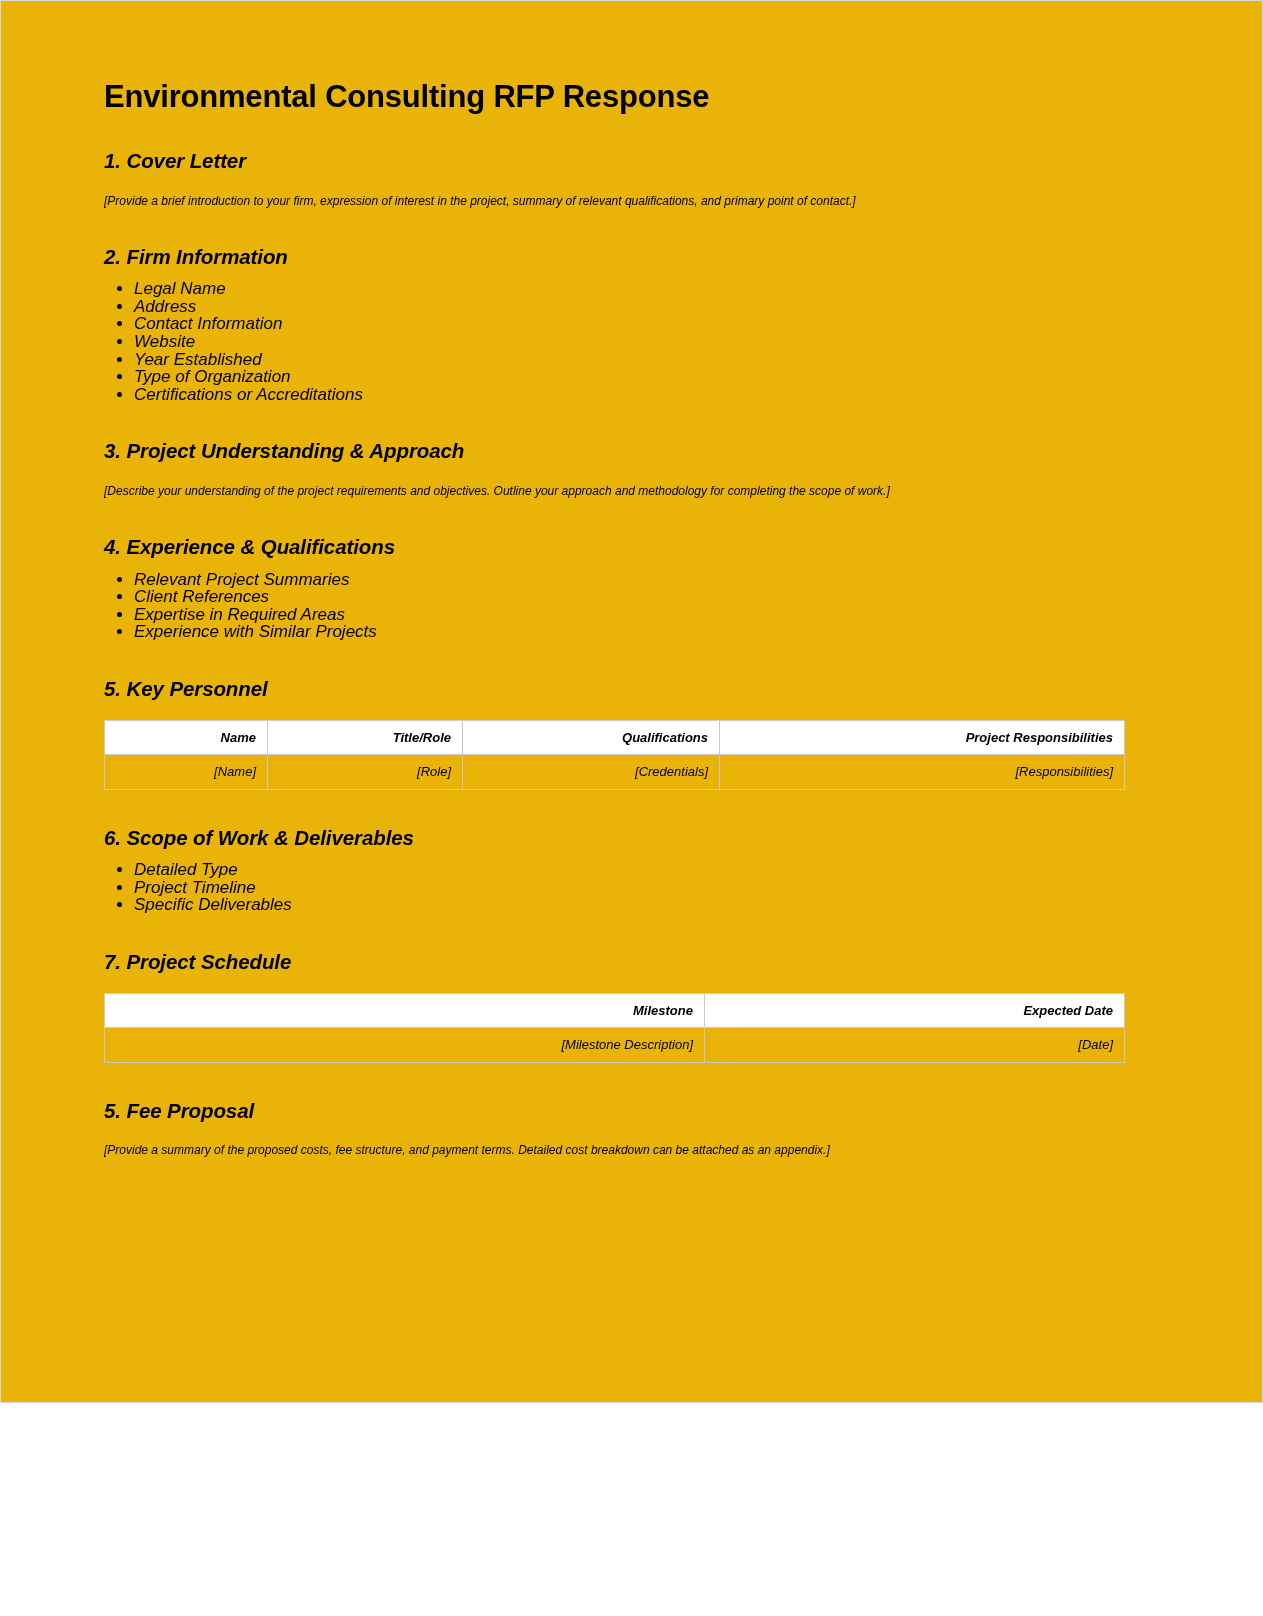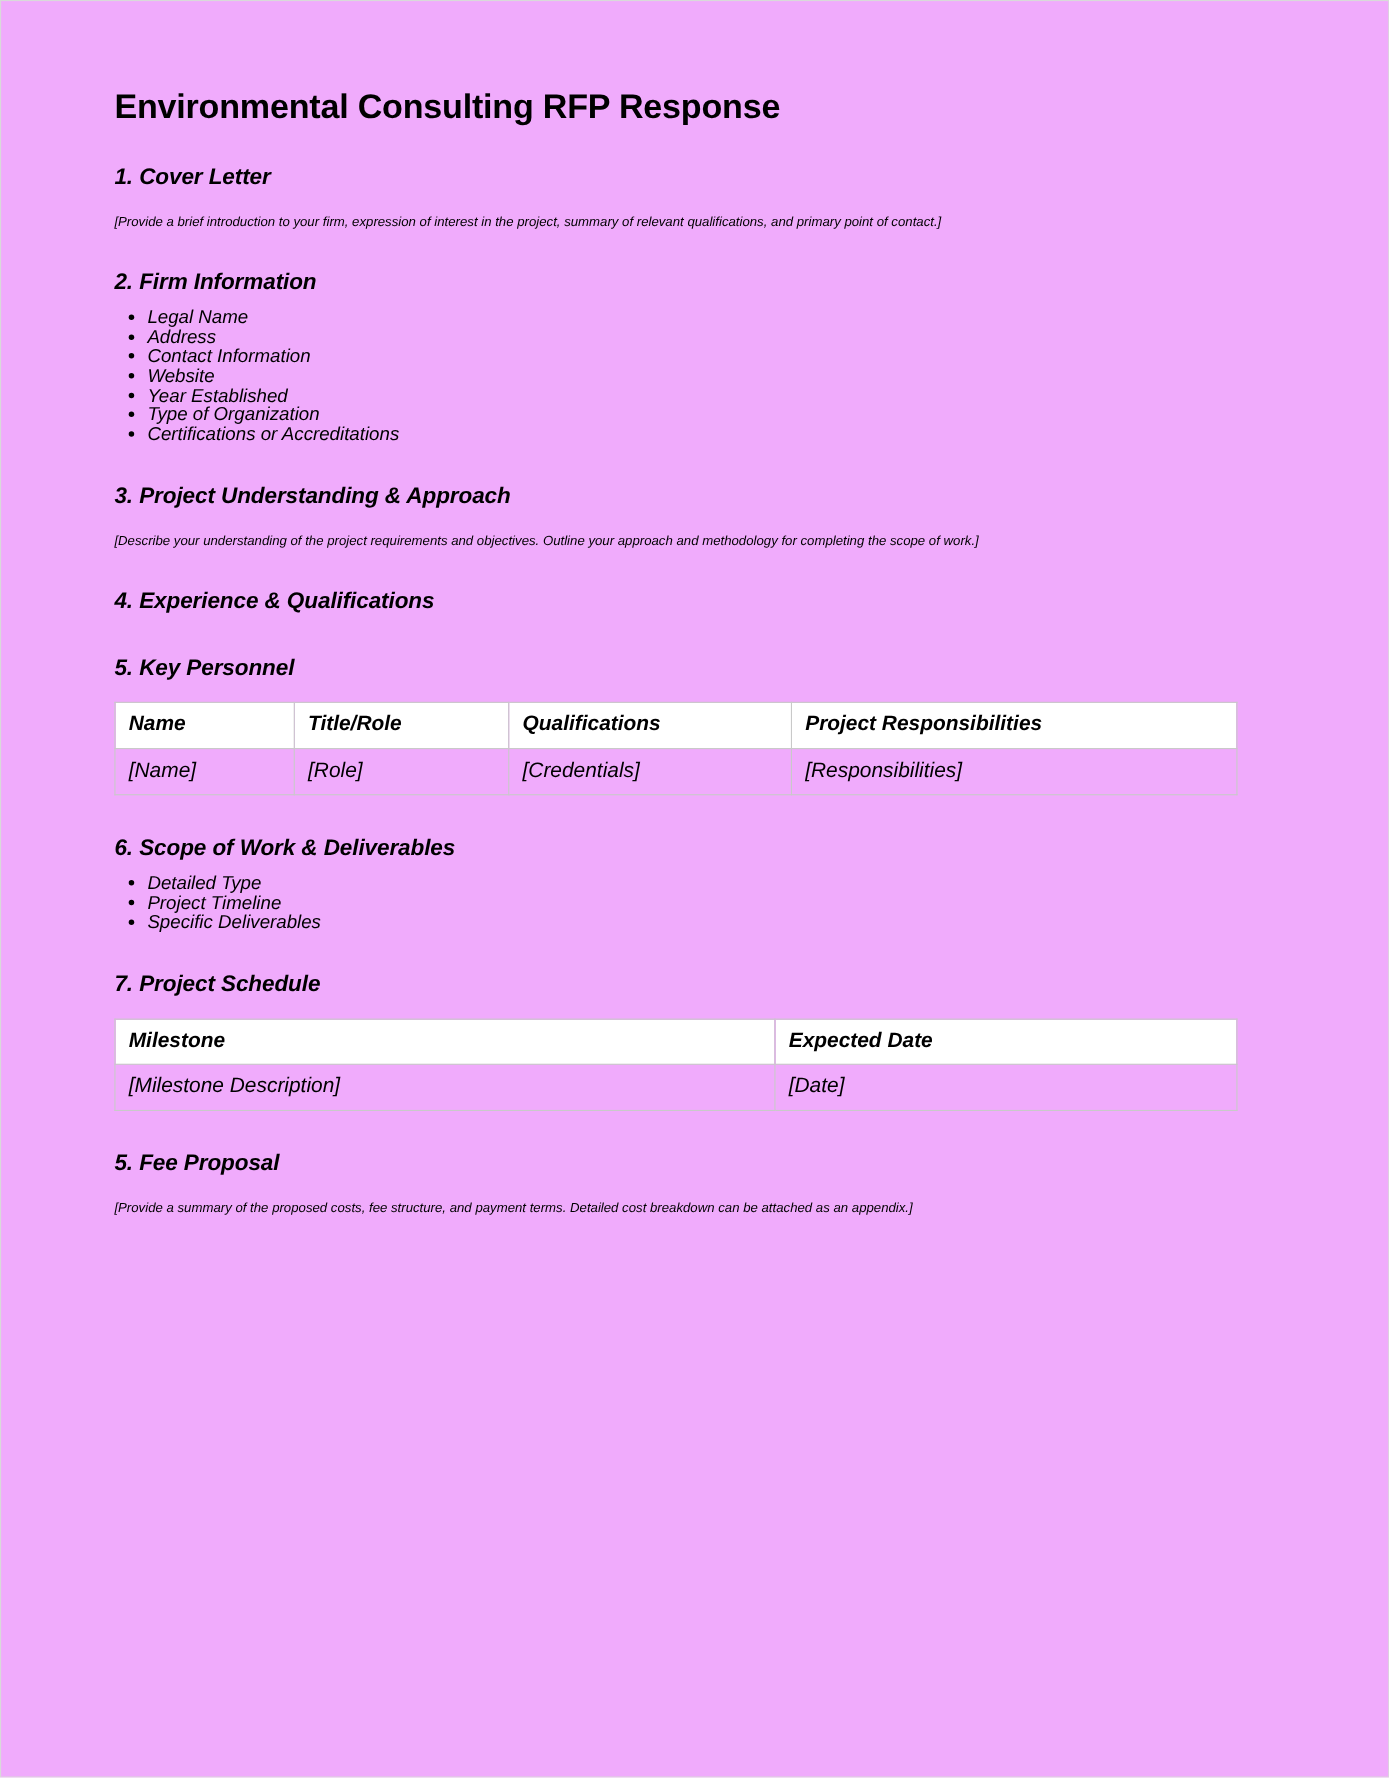--- a/index.html
+++ b/index.html
@@ -9,23 +9,23 @@
     background: #ffffff;
   }
   body {
     font-family: "Liberation Sans", sans-serif;
     color: #000000;
     -webkit-font-smoothing: antialiased;
   }
   .page {
     position: relative;
     width: 1263px;
-    height: 1616px;
+    height: 1403px;
     box-sizing: border-box;
-    background: #f0abfc;
+    background: #eab308;
     overflow: hidden;
     border: 1px solid #d9d9d9;
   }
   .page-inner {
     position: absolute;
     left: 103px;
     top: 0;
     width: 1020px;
   }
 
@@ -91,23 +91,23 @@
 
   table.doc-table {
     border-collapse: collapse;
     width: 1020px;
     margin: 18px 0 0 0;
     table-layout: fixed;
   }
   table.doc-table th,
   table.doc-table td {
     border: 1px solid #c9c9c9;
-    text-align: left;
+    text-align: right;
     vertical-align: middle;
-    font-size: 19px;
+    font-size: 13px;
     padding: 9px 11px 9px 12px;
     line-height: 1.2;
     color: #000;
     overflow: hidden;
     white-space: nowrap;
   }
   table.doc-table th {
     font-weight: bold;
     background: #ffffff;
   }
@@ -148,20 +148,26 @@
         </ul>
       </div>
 
       <div class="section sec-gap-top">
         <h2 class="section-title">3. Project Understanding &amp; Approach</h2>
         <p class="para">[Describe your understanding of the project requirements and objectives. Outline your approach and methodology for completing the scope of work.]</p>
       </div>
 
       <div class="section sec-gap-top">
         <h2 class="section-title">4. Experience &amp; Qualifications</h2>
+        <ul class="bullets">
+          <li>Relevant Project Summaries</li>
+          <li>Client References</li>
+          <li>Expertise in Required Areas</li>
+          <li>Experience with Similar Projects</li>
+        </ul>
       </div>
 
       <div class="section sec-gap-top">
         <h2 class="section-title">5. Key Personnel</h2>
         <table class="doc-table table-personnel">
           <colgroup>
             <col class="c1">
               <col class="c2">
               <col class="c3">
               <col class="c4">

